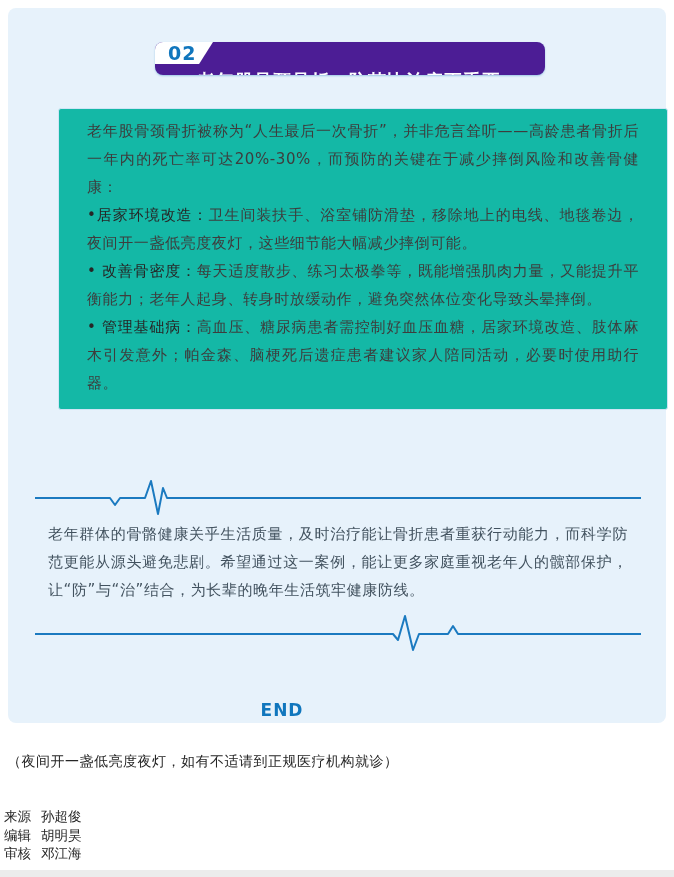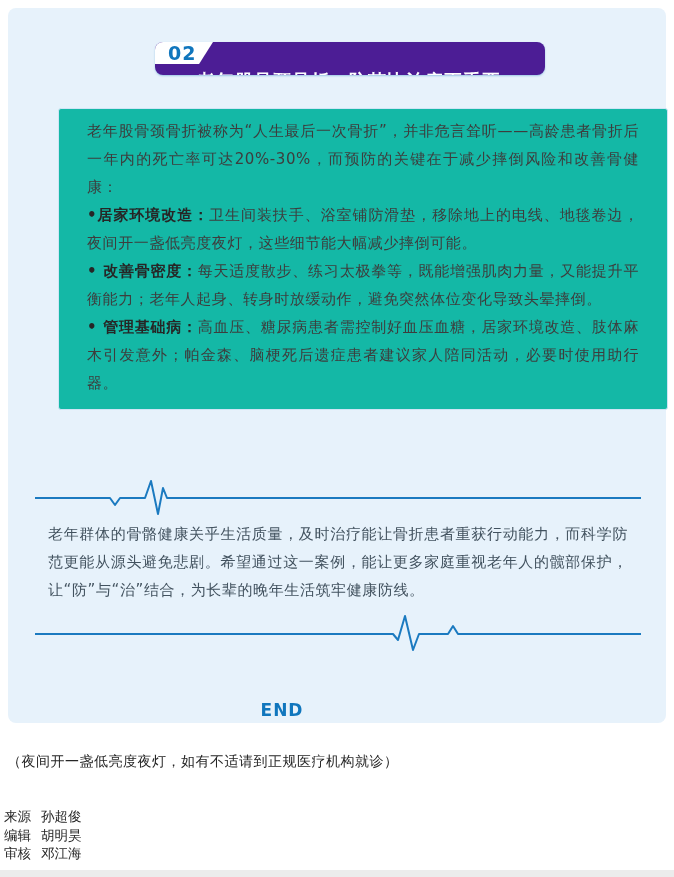--- a/index.html
+++ b/index.html
@@ -67,21 +67,21 @@
     border-radius: 3px;
     padding: 8px 28px 12px 28px;
     font-size: 15px;
     line-height: 28px;
     color: #3d3d3d;
     text-align: justify;
     letter-spacing: 0.6px;
     margin-left: 23px;
   }
   .content-box p { margin: 0; }
-  .content-box .head { font-weight: bold; color: #262626; }
+  .content-box .head { font-weight: normal; color: #262626; }
   
   .divider {
     position: absolute;
     left: 27px;
     width: 606px; height: 40px;
   }
   .divider svg { display: block; width: 606px; height: 40px; }
   .divider-1 { top: 470px; }
   .divider-2 { top: 606px; }
   

